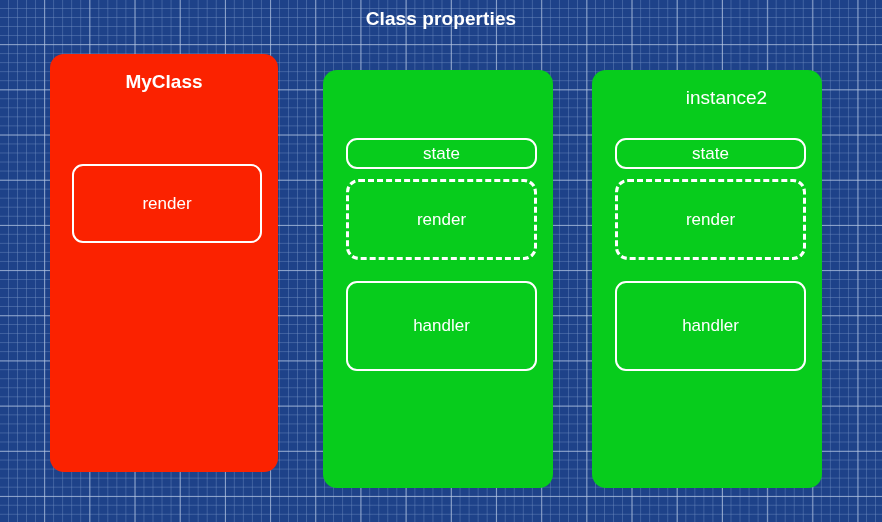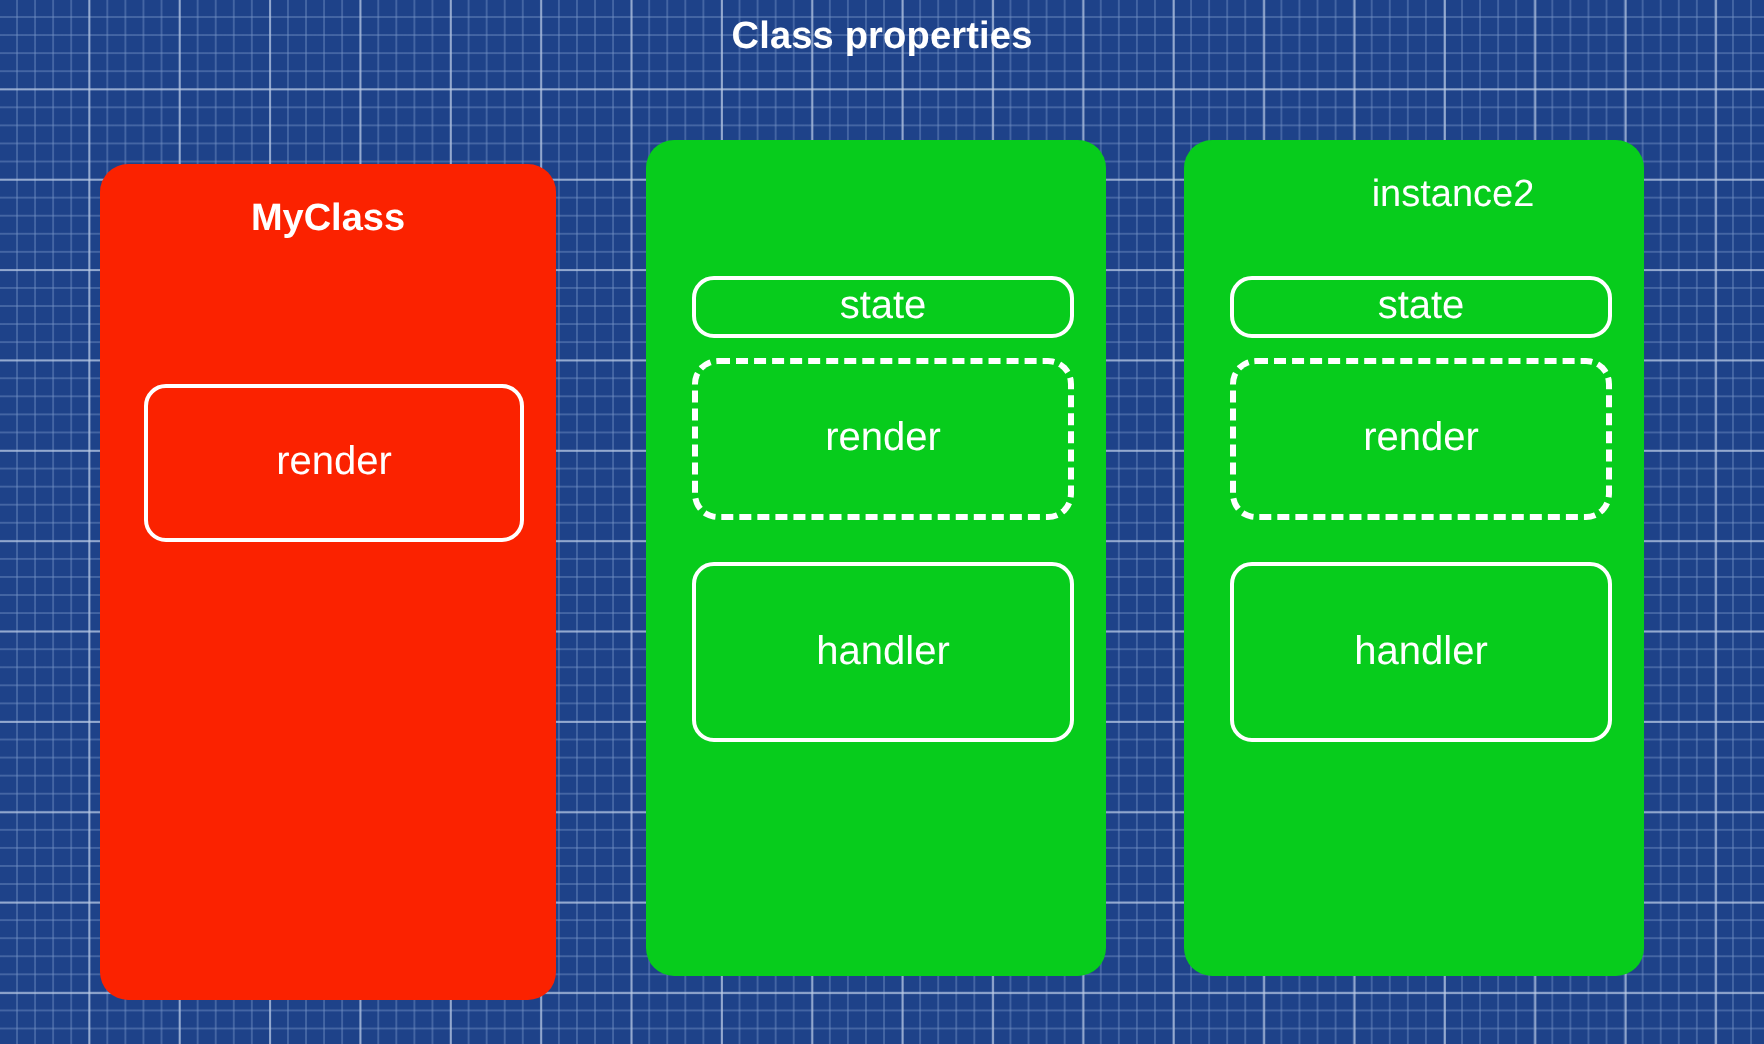--- a/index.html
+++ b/index.html
@@ -60,42 +60,42 @@
     font-size: 19px;
   }
   .card-title.bold { font-weight: bold; }
 
   .member {
     position: absolute;
     box-sizing: border-box;
     border: 2px solid #ffffff;
     border-radius: 11px;
     color: #ffffff;
-    font-size: 20px;
+    font-size: 17px;
     display: flex;
     align-items: center;
     justify-content: center;
   }
   .member.dashed {
     border-style: dashed;
     border-width: 3px;
     border-radius: 13px;
   }
   .member-label {
     pointer-events: none;
   }
 </style>
 </head>
 <body>
 
 <div id="canvas">
 
   <div id="diagram-title">Class properties</div>
 
-  <div class="card class-card" style="left:50px; top:82px; width:228px; height:418px;">
+  <div class="card class-card" style="left:50px; top:54px; width:228px; height:418px;">
     <div class="card-title bold" style="top:17px;">MyClass</div>
     <div class="member" style="left:22px; top:110px; width:190px; height:79px;">
       <span class="member-label">render</span>
     </div>
   </div>
 
   <div class="card instance-card" style="left:323px; top:70px; width:230px; height:418px;">
     <div class="member" style="left:23px; top:68px; width:191px; height:31px;">
       <span class="member-label">state</span>
     </div>

